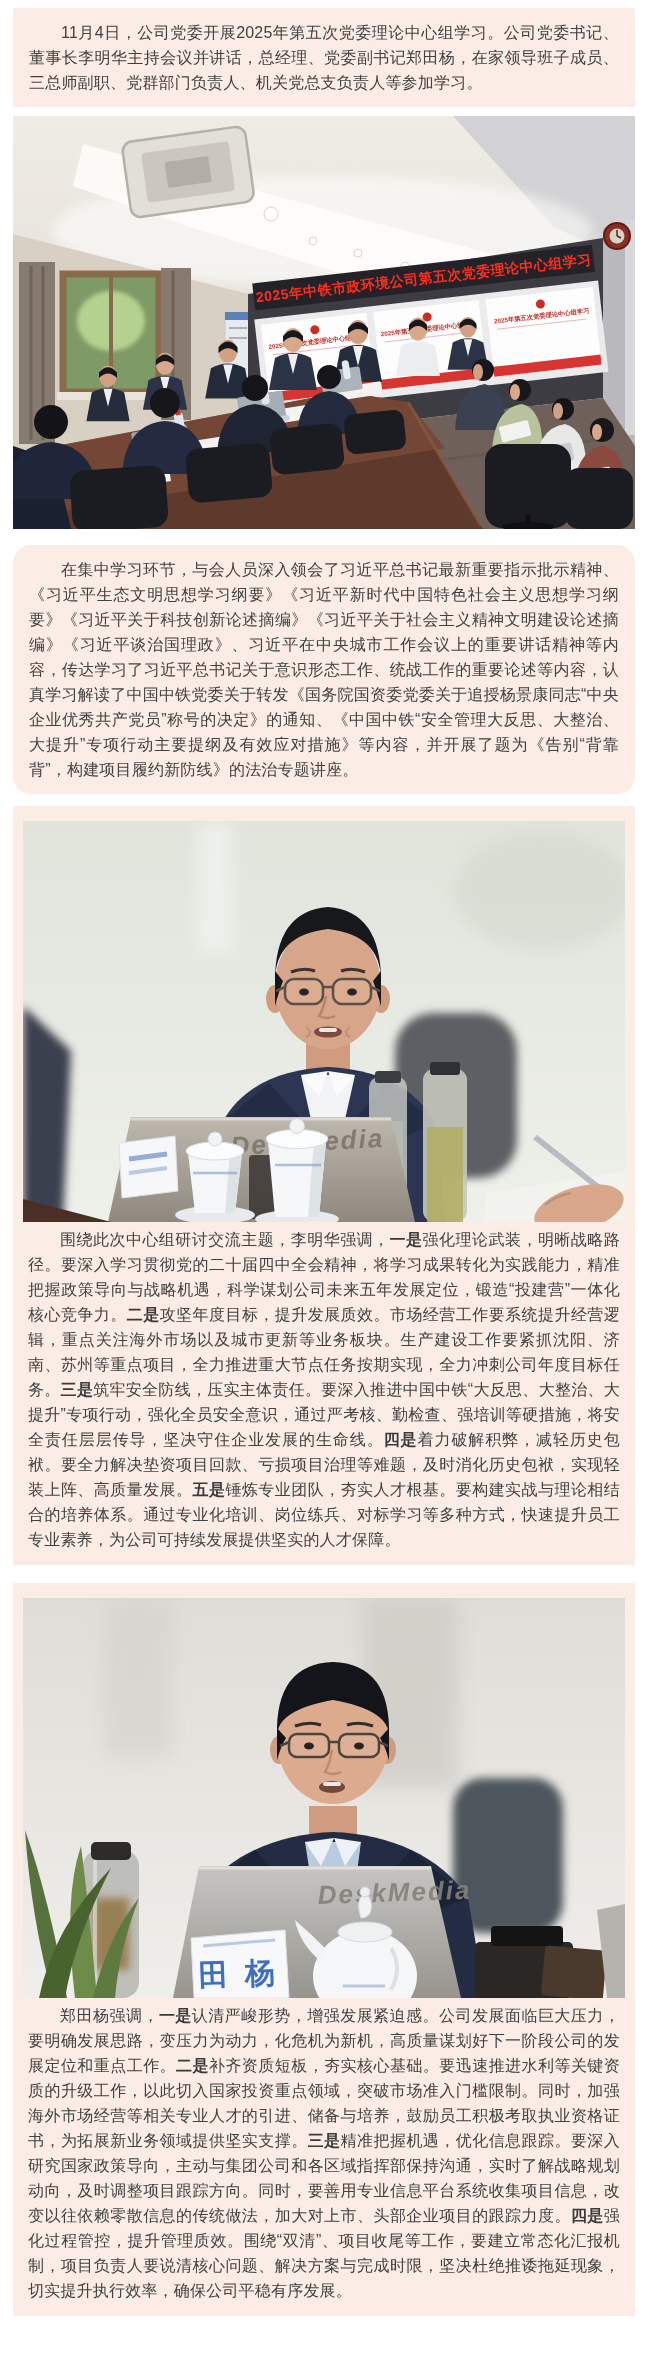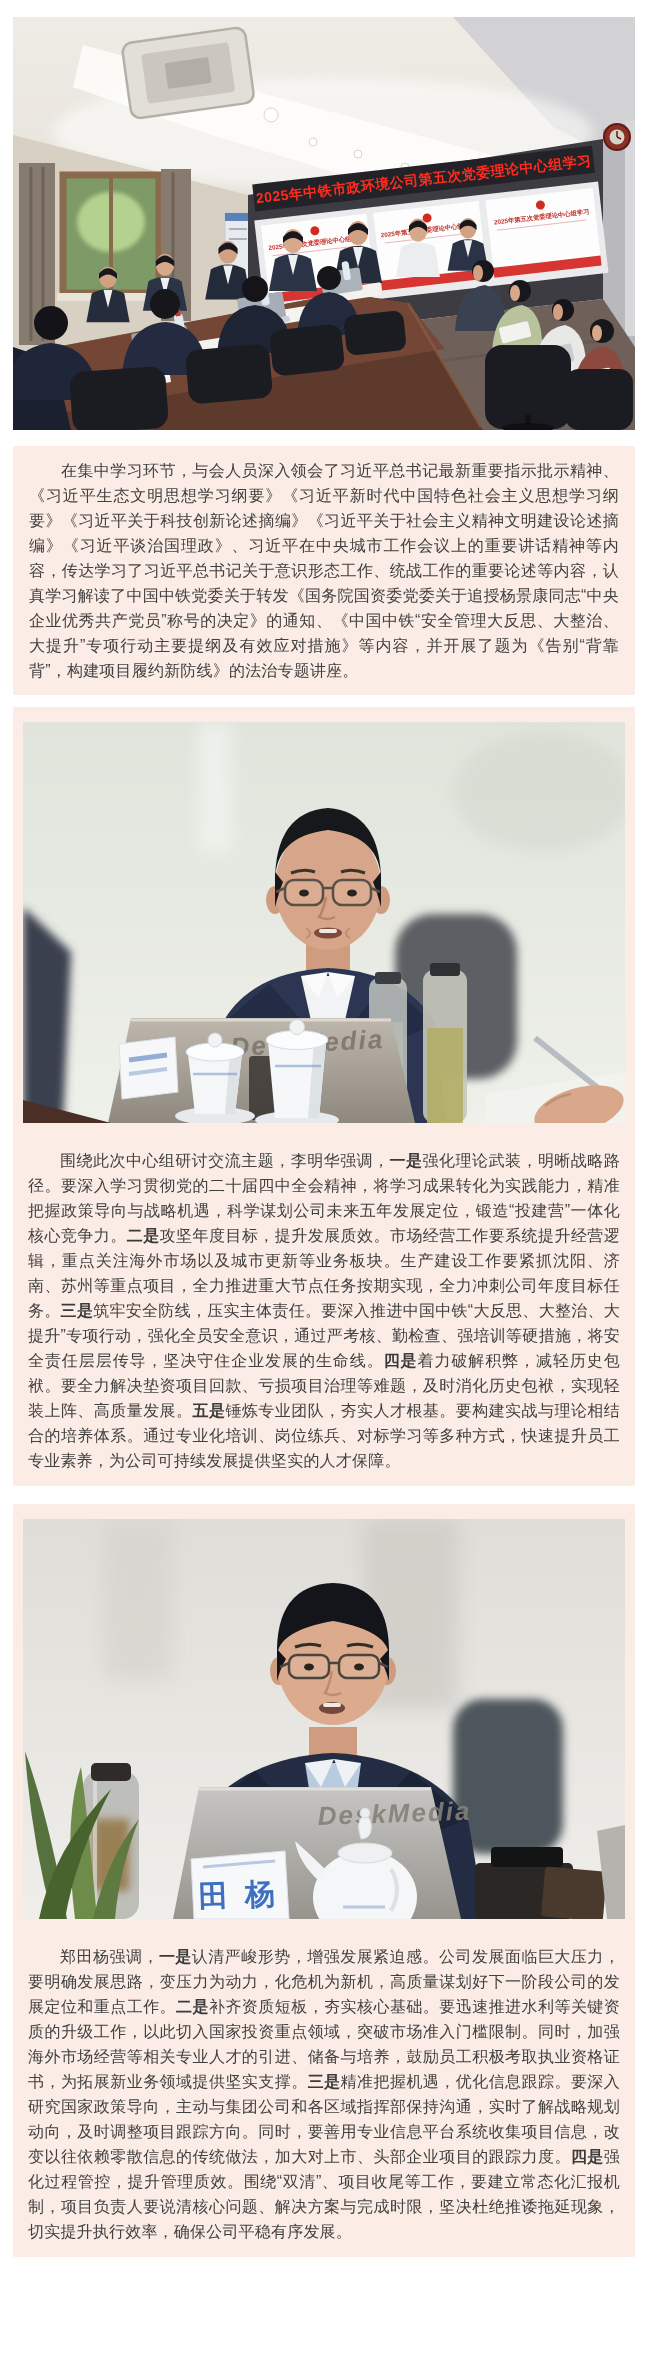--- a/index.html
+++ b/index.html
@@ -5,32 +5,35 @@
   html,body{margin:0;padding:0;background:#ffffff;}
   body{width:648px;overflow-x:hidden;font-family:"Liberation Sans","DejaVu Sans",sans-serif;}
   .page{width:648px;box-sizing:border-box;padding:8px 13px 20px;background:#ffffff;}
   .panel{background:#fcece6;border-radius:2px;}
   .text-panel{padding:12px 16px;margin:0 0 0 0;}
   .media-panel{padding:15px 10px 13px;}
   .para{margin:0;font-size:16px;line-height:25px;color:#414141;text-align:justify;
         text-indent:2em;letter-spacing:.2px;word-break:break-all;}
   .para b{font-weight:700;color:#3a3a3a;}
   .para + .para{margin-top:0;}
-  .media-panel .para{margin:25px 5px 0;}
+  .media-panel .para{margin:5px 5px 0;}
   figure{margin:0;padding:0;}
   figure.standalone{margin:9px 0 16px;}
   figure svg{display:block;width:100%;height:auto;}
-  .gap-b{margin-bottom:12px;}
+  .gap-b{margin-bottom:12px;border-radius:18px;}
   .gap-c{margin-bottom:18px;}
 </style>
 </head>
 <body>
 
 <div class="page">
 
+  <section class="panel text-panel">
+    <p class="para"><span>11月4日，公司党委开展2025年第五次党委理论中心组学习。公司党委书记、董事长李明华主持会议并讲话，总经理、党委副书记郑田杨，在家领导班子成员、三总师副职、党群部门负责人、机关党总支负责人等参加学习。</span></p>
+  </section>
 
   <figure class="standalone">
     <svg viewBox="0 0 622 413" xmlns="http://www.w3.org/2000/svg" preserveAspectRatio="xMidYMid slice">
       <defs>
         <linearGradient id="p1ceil" x1="0" y1="0" x2="0" y2="1">
           <stop offset="0" stop-color="#efece5"></stop>
             <stop offset="1" stop-color="#dcd8d0"></stop>
         </linearGradient>
         <filter id="p1b6" x="-40%" y="-40%" width="180%" height="180%">
             <feGaussianBlur stdDeviation="6"></feGaussianBlur>

